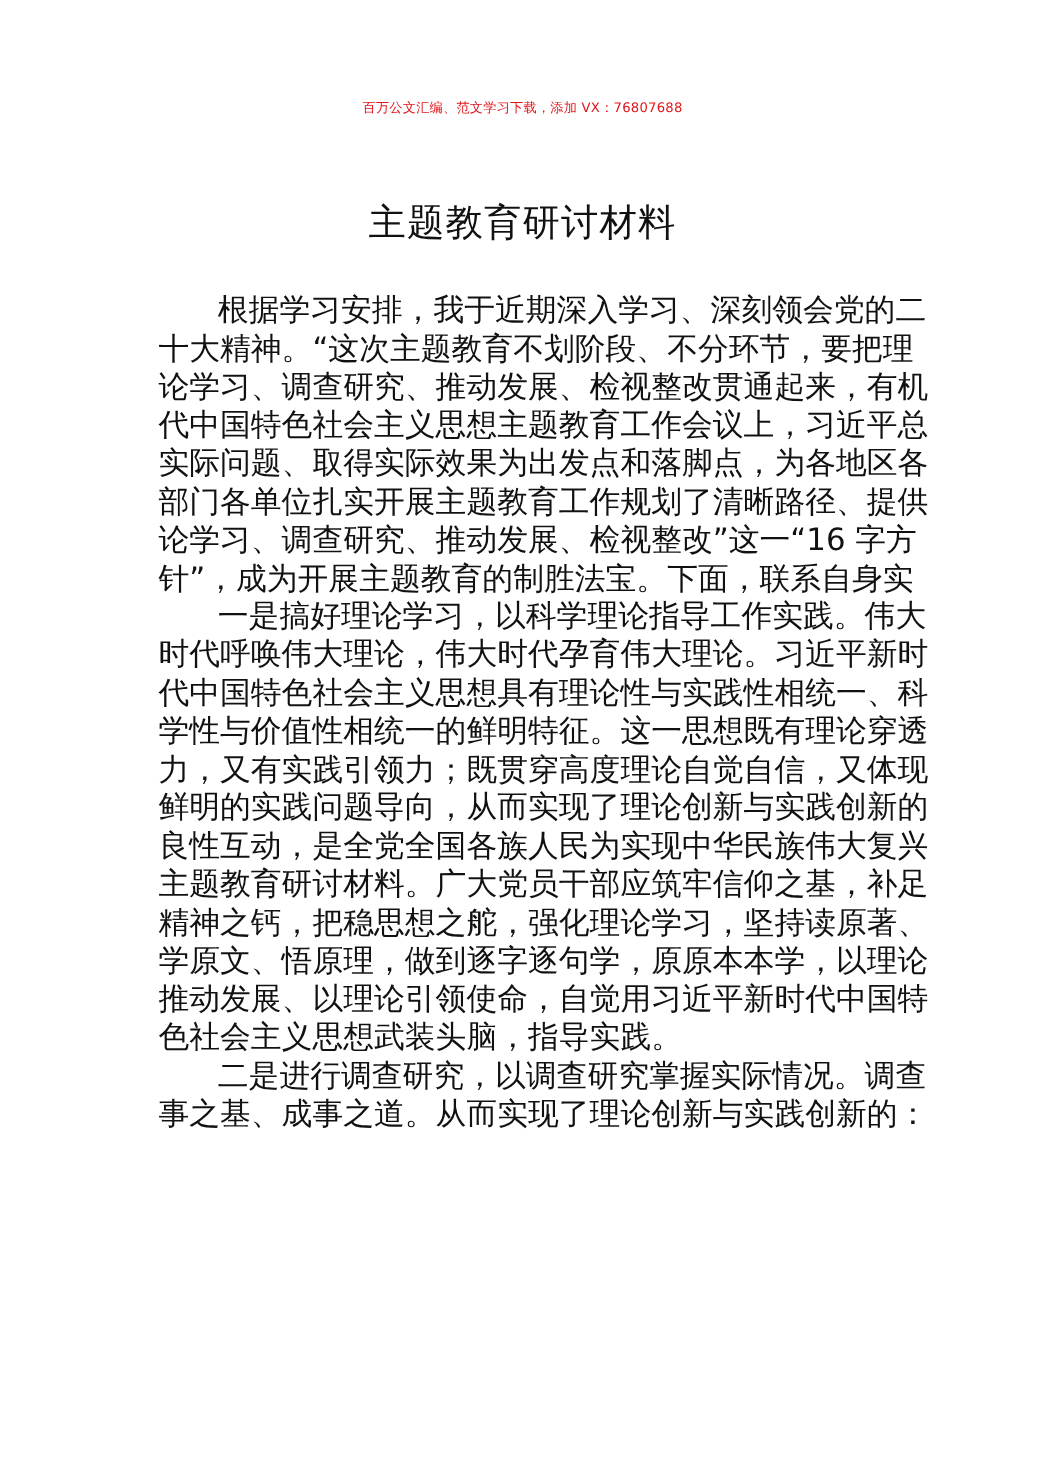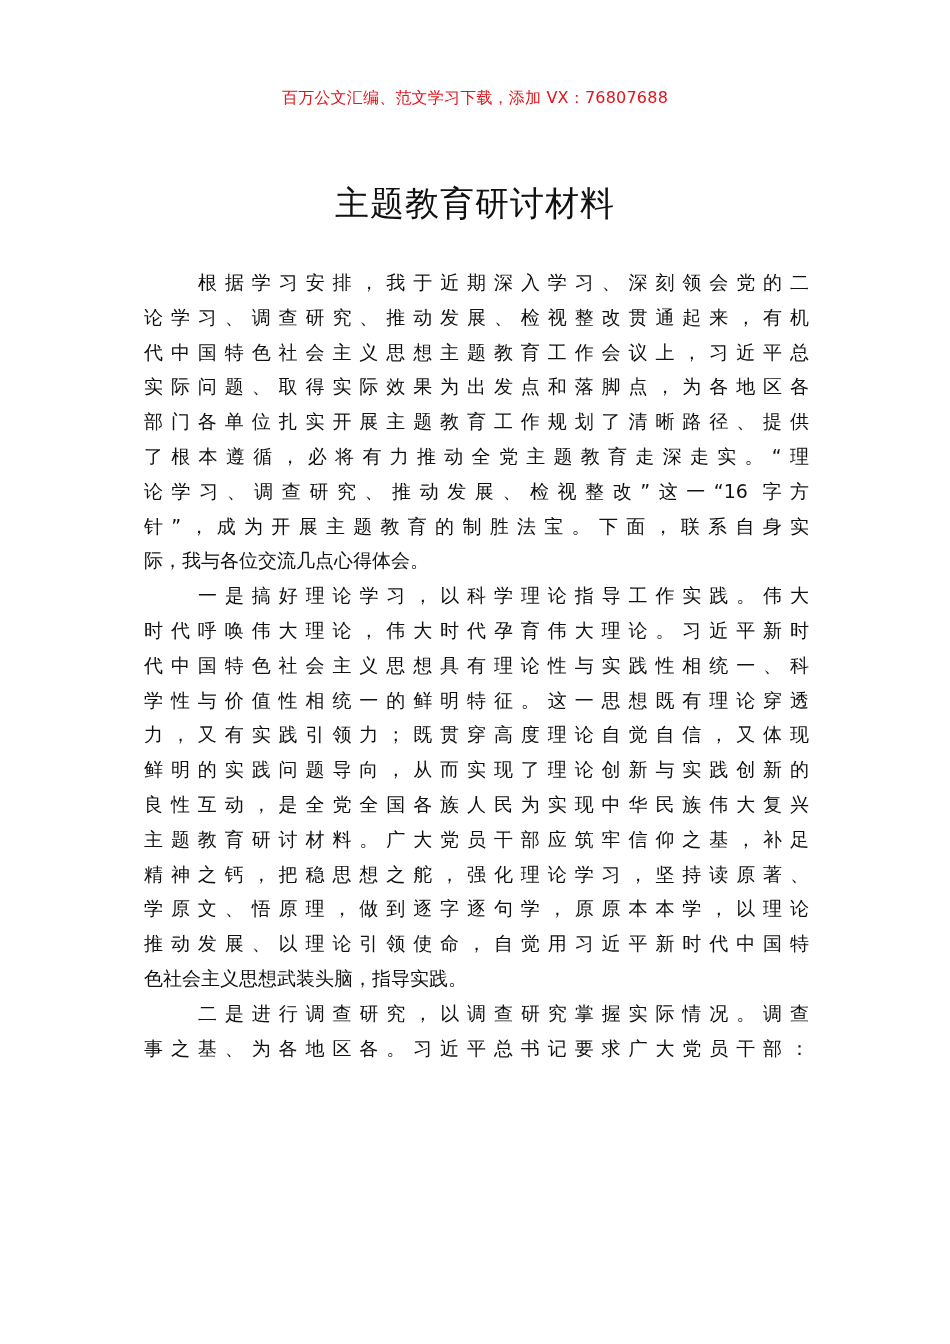--- a/index.html
+++ b/index.html
@@ -21,42 +21,42 @@
       height: 1344px;
       background: #ffffff;
     }
     .watermark {
       position: absolute;
       top: 84px;
       left: 0;
       width: 950px;
       text-align: center;
       color: #e0161c;
-      font-size: 16px;
+      font-size: 12px;
       line-height: 28px;
       letter-spacing: 0.2px;
     }
     .title {
       position: absolute;
       top: 178px;
       left: 0;
       width: 950px;
       text-align: center;
       color: #111111;
       font-size: 34px;
       line-height: 50px;
       letter-spacing: 1px;
     }
     .body-text {
       position: absolute;
       top: 265px;
       left: 144px;
       width: 665px;
       color: #111111;
-      font-size: 19px;
+      font-size: 28px;
       line-height: 34.8px;
     }
     .line {
       white-space: nowrap;
       height: 34.8px;
       text-align: justify;
       text-align-last: justify;
     }
     .line.last {
       text-align-last: left;
@@ -68,43 +68,42 @@
 </head>
 <body>
 
 <div class="page">
   <div class="watermark">百万公文汇编、范文学习下载，添加 VX：76807688</div>
   <div class="title">主题教育研讨材料</div>
 
   <div class="body-text">
     <div class="paragraph">
       <div class="line indent">根据学习安排，我于近期深入学习、深刻领会党的二</div>
+      <div class="line">十大精神。“这次主题教育不划阶段、不分环节，要把理</div>
       <div class="line">论学习、调查研究、推动发展、检视整改贯通起来，有机</div>
       <div class="line">代中国特色社会主义思想主题教育工作会议上，习近平总</div>
       <div class="line">实际问题、取得实际效果为出发点和落脚点，为各地区各</div>
       <div class="line">部门各单位扎实开展主题教育工作规划了清晰路径、提供</div>
-      <div class="line">了根本遵循，必将有力推动全党主题教育走深走实。“理</div>
       <div class="line">论学习、调查研究、推动发展、检视整改”这一“16 字方</div>
       <div class="line">针”，成为开展主题教育的制胜法宝。下面，联系自身实</div>
-      <div class="line last">际，我与各位交流几点心得体会。</div>
     </div>
 
     <div class="paragraph">
       <div class="line indent">一是搞好理论学习，以科学理论指导工作实践。伟大</div>
       <div class="line">时代呼唤伟大理论，伟大时代孕育伟大理论。习近平新时</div>
       <div class="line">代中国特色社会主义思想具有理论性与实践性相统一、科</div>
       <div class="line">学性与价值性相统一的鲜明特征。这一思想既有理论穿透</div>
       <div class="line">力，又有实践引领力；既贯穿高度理论自觉自信，又体现</div>
       <div class="line">鲜明的实践问题导向，从而实现了理论创新与实践创新的</div>
       <div class="line">良性互动，是全党全国各族人民为实现中华民族伟大复兴</div>
       <div class="line">主题教育研讨材料。广大党员干部应筑牢信仰之基，补足</div>
       <div class="line">精神之钙，把稳思想之舵，强化理论学习，坚持读原著、</div>
       <div class="line">学原文、悟原理，做到逐字逐句学，原原本本学，以理论</div>
       <div class="line">推动发展、以理论引领使命，自觉用习近平新时代中国特</div>
       <div class="line last">色社会主义思想武装头脑，指导实践。</div>
     </div>
 
     <div class="paragraph">
       <div class="line indent">二是进行调查研究，以调查研究掌握实际情况。调查</div>
-      <div class="line">事之基、为各地区各。习近平总书记要求广大党员干部：</div>
+      <div class="line">事之基、成事之道。从而实现了理论创新与实践创新的：</div>
     </div>
   </div>
 </div>
 
 </body></html>

